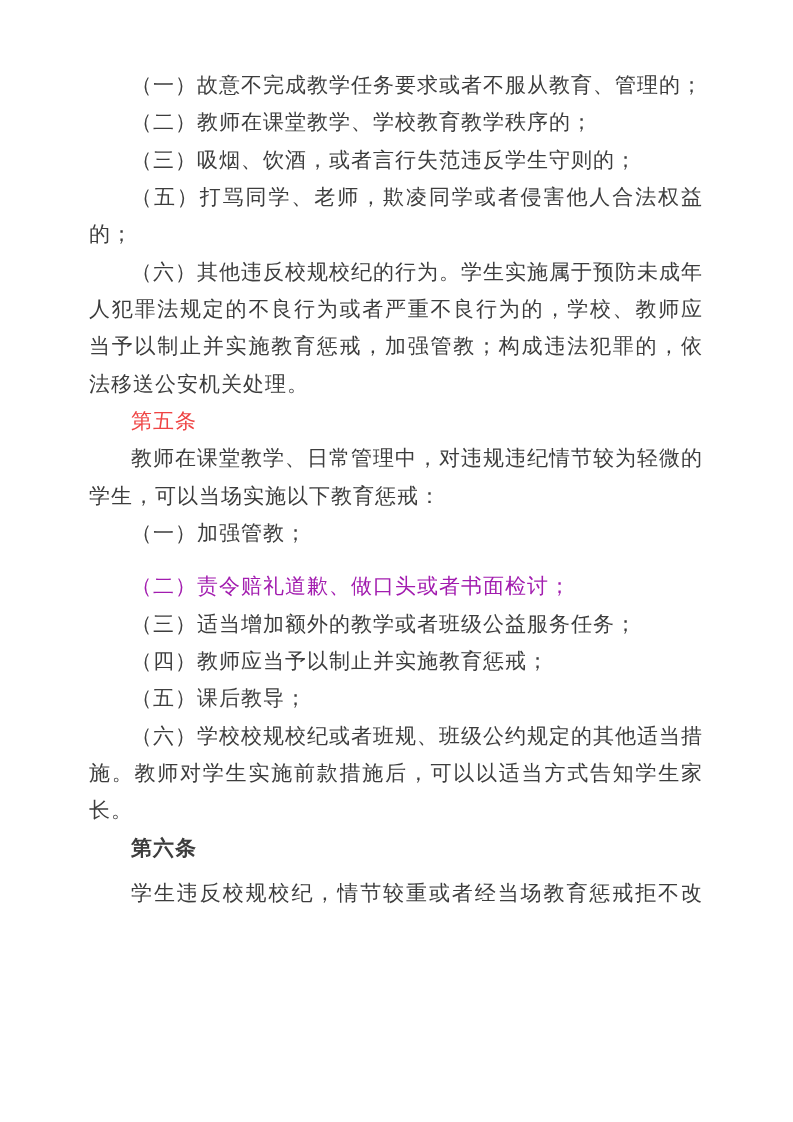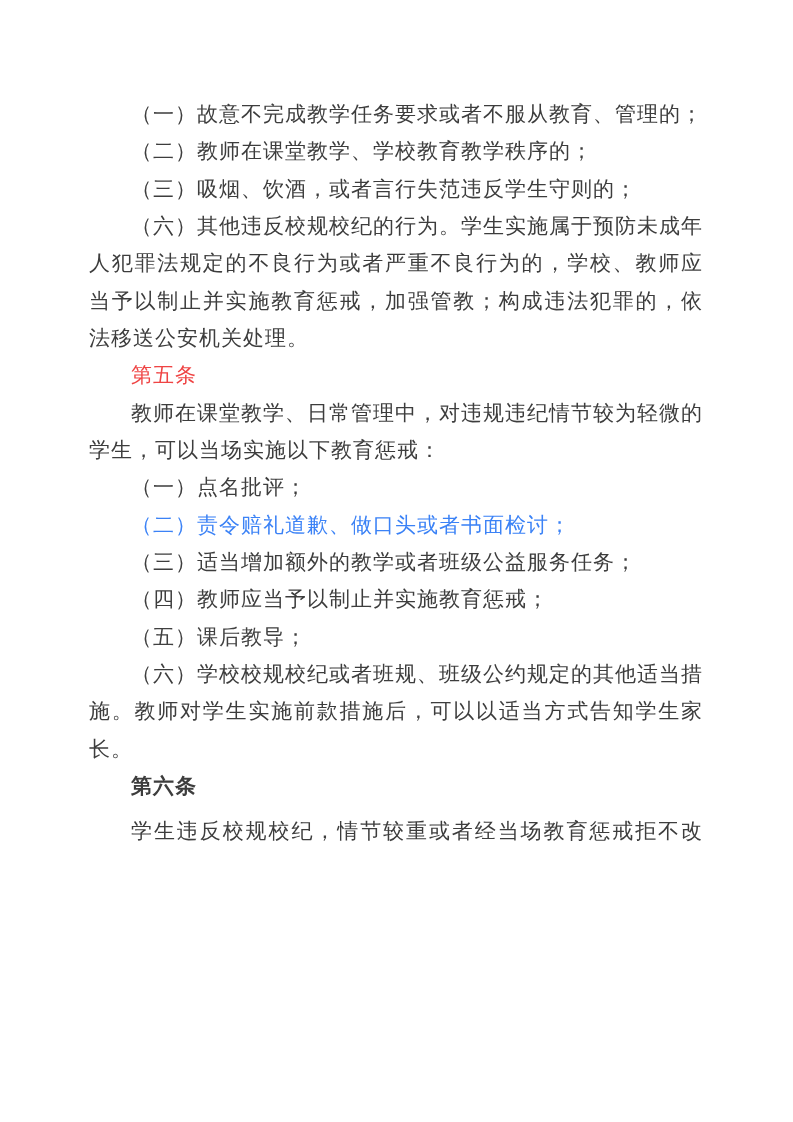--- a/index.html
+++ b/index.html
@@ -10,21 +10,21 @@
   body {
     width: 793px;
     height: 1122px;
     overflow: hidden;
     font-family: "Liberation Serif", serif;
   }
   .page {
     box-sizing: border-box;
     width: 793px;
     height: 1122px;
-    padding: 96px 90px 0 89px;
+    padding: 67px 90px 0 89px;
     background: #ffffff;
   }
   .doc-line {
     margin: 0;
     padding: 0;
     font-size: 21px;
     line-height: 37.33px;
     letter-spacing: 1px;
     color: #3d3d3d;
     text-align: justify;
@@ -38,24 +38,25 @@
     text-align-last: justify;
   }
 </style>
 </head>
 <body>
 
 <div class="page" style="background: rgb(255, 255, 255);">
   <p class="doc-line" style="color: rgb(61, 61, 61);">（一）故意不完成教学任务要求或者不服从教育、管理的；</p>
   <p class="doc-line" style="color: rgb(61, 61, 61);">（二）教师在课堂教学、学校教育教学秩序的；</p>
   <p class="doc-line" style="color: rgb(61, 61, 61);">（三）吸烟、饮酒，或者言行失范违反学生守则的；</p>
+  <p class="doc-line" style="color: rgb(61, 61, 61);">（五）打骂同学、老师，欺凌同学或者侵害他人合法权益的；</p>
   <p class="doc-line" style="color: rgb(61, 61, 61);">（六）其他违反校规校纪的行为。学生实施属于预防未成年人犯罪法规定的不良行为或者严重不良行为的，学校、教师应当予以制止并实施教育惩戒，加强管教；构成违法犯罪的，依法移送公安机关处理。</p>
   <p class="doc-line" style="color: #ef4444;">第五条</p>
   <p class="doc-line" style="color: rgb(61, 61, 61);">教师在课堂教学、日常管理中，对违规违纪情节较为轻微的学生，可以当场实施以下教育惩戒：</p>
-  <p class="doc-line" style="color: rgb(61, 61, 61);">（一）点名批评；</p>
-  <p class="doc-line" style="color: #3b82f6;">（二）责令赔礼道歉、做口头或者书面检讨；</p>
+  <p class="doc-line" style="color: rgb(61, 61, 61);">（一）加强管教；</p>
+  <p class="doc-line" style="color: #a21caf; margin-top: 16px;">（二）责令赔礼道歉、做口头或者书面检讨；</p>
   <p class="doc-line" style="color: rgb(61, 61, 61);">（三）适当增加额外的教学或者班级公益服务任务；</p>
   <p class="doc-line" style="color: rgb(61, 61, 61);">（四）教师应当予以制止并实施教育惩戒；</p>
   <p class="doc-line" style="color: #404040;">（五）课后教导；</p>
   <p class="doc-line" style="color: rgb(61, 61, 61);">（六）学校校规校纪或者班规、班级公约规定的其他适当措施。教师对学生实施前款措施后，可以以适当方式告知学生家长。</p>
   <p class="doc-line" style="color: rgb(61, 61, 61); font-weight: bold;">第六条</p>
   <p class="doc-line continued" style="color: rgb(61, 61, 61); margin-top: 8px;">学生违反校规校纪，情节较重或者经当场教育惩戒拒不改</p>
 </div>
 
 </body></html>

